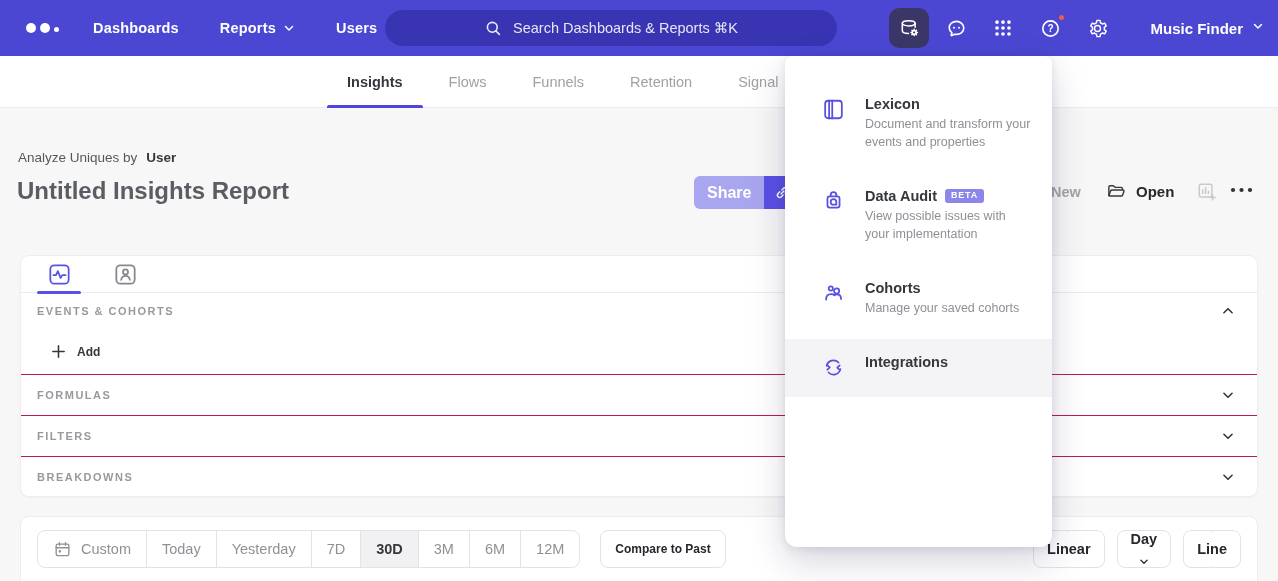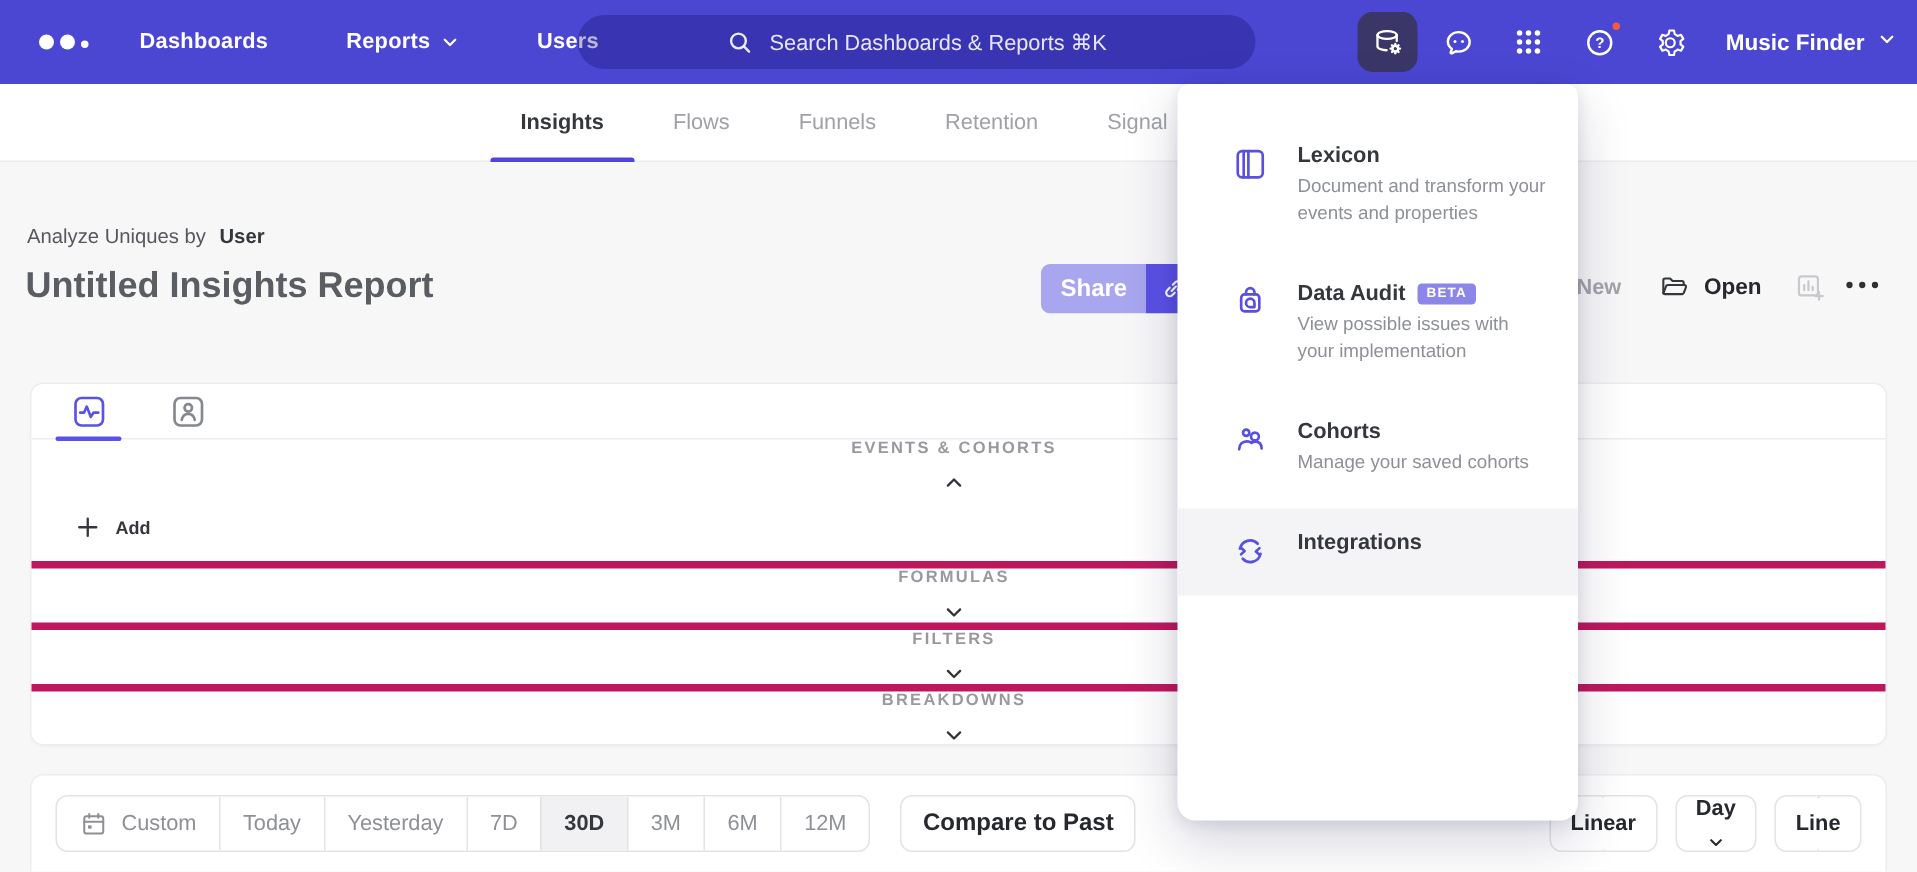--- a/index.html
+++ b/index.html
@@ -14,42 +14,42 @@
   svg { display:block; }
 
   
   .topbar {
     position:absolute; top:0; left:0; width:1278px; height:56px;
     background:#4B47D3; display:flex; align-items:center; z-index:5;
   }
   .logo { display:flex; align-items:center; gap:4px; margin-left:26px; cursor:pointer; }
   .logo .d1,.logo .d2 { width:10px; height:10px; border-radius:50%; background:#fff; }
   .logo .d3 { width:5px; height:5px; border-radius:50%; background:#fff; margin-top:3px; }
-  .top-nav { display:flex; gap:52px; margin-left:34px; }
+  .top-nav { display:flex; gap:41px; margin-left:34px; }
   .top-nav .nav-item {
     color:#fff; font-size:14.5px; font-weight:700; letter-spacing:.2px;
     display:flex; align-items:center; gap:7px; cursor:pointer;
   }
   .searchbar {
     position:absolute; left:385px; top:10px; width:452px; height:36px;
     background:rgba(12,8,92,.28); border-radius:18px;
     display:flex; align-items:center; justify-content:center; gap:10px;
     color:rgba(255,255,255,.88); font-size:14.5px; cursor:text;
   }
   .top-right { position:absolute; right:14px; top:0; height:56px; display:flex; align-items:center; gap:7px; }
   .tool-btn {
     width:40px; height:40px; border-radius:10px; display:flex; align-items:center; justify-content:center;
     color:#fff; cursor:pointer; position:relative; background:transparent; border:none;
   }
   .tool-btn.active { background:#3A3768; }
   .badge-dot {
     position:absolute; top:5px; right:4px; width:9px; height:9px; border-radius:50%;
     background:#F15B3F; border:2px solid #4B47D3;
   }
-  .project-select { display:flex; align-items:flex-start; gap:9px; color:#fff; font-size:15px; font-weight:700; margin-left:10px; cursor:pointer; }
+  .project-select { display:flex; align-items:flex-start; gap:9px; color:#fff; font-size:15px; font-weight:700; margin-left:26px; cursor:pointer; }
 
   
   .tabbar {
     position:absolute; top:56px; left:0; width:1278px; height:52px; background:#fff;
     border-bottom:1px solid #ECECEF; z-index:1;
   }
   .tabbar-inner { position:absolute; left:327px; top:0; height:52px; display:flex; gap:6px; }
   .rtab {
     padding:0 20px; display:flex; align-items:center; font-size:14.5px; color:#9FA1A6;
     position:relative; cursor:pointer; font-weight:400;
@@ -78,42 +78,42 @@
   .builder-card {
     position:absolute; left:20px; top:255px; width:1238px; height:242px;
     background:#fff; border-radius:9px; border:1px solid #EDEDF0;
     box-shadow:0 1px 2px rgba(30,30,60,.03);
   }
   .builder-tabs { height:37px; border-bottom:1px solid #EDEDF0; display:flex; align-items:center; padding-left:16px; gap:22px; }
   .btab { position:relative; height:37px; display:flex; align-items:center; justify-content:center; width:44px; cursor:pointer; }
   .btab.active::after { content:""; position:absolute; left:0; right:0; bottom:-1px; height:3px; background:#5A51E5; border-radius:2px; }
   .section-row { display:flex; align-items:center; justify-content:space-between; padding:0 22px 0 16px; }
   .section-label { font-size:11px; font-weight:700; letter-spacing:1.5px; color:#97999E; }
-  .row-events { height:36px;flex-direction:column; }
+  .row-events { height:36px; }
   .row-add { height:45px; display:flex; align-items:center; gap:10px; padding-left:29px; cursor:pointer; }
   .row-add .add-text { font-size:12px; font-weight:700; color:#34373C; }
-  .row-collapsible { height:41px; border-top:5px solid #be185d; cursor:pointer;flex-direction:column; }
+  .row-collapsible { height:41px; border-top:1px solid #be185d; cursor:pointer; }
   .chev { color:#2F3237; }
 
   
   .toolbar-card {
     position:absolute; left:20px; top:516px; width:1238px; height:80px;
     background:#fff; border-radius:9px; border:1px solid #EDEDF0;
   }
   .toolbar-inner { position:absolute; left:16px; top:13px; display:flex; align-items:center; }
   .seg-control { display:flex; border:1px solid #E3E3E6; border-radius:8px; overflow:hidden; height:38px; }
   .seg {
     display:flex; align-items:center; gap:9px; padding:0 15px; font-size:14.5px; color:#8E9095;
     border-left:1px solid #E3E3E6; cursor:pointer; white-space:nowrap;
   }
   .seg:first-child { border-left:none; }
   .seg.active { background:#F1F1F3; color:#34373C; font-weight:700; }
   .compare-btn {
     margin-left:20px; height:38px; border:1px solid #E3E3E6; border-radius:8px; background:#fff;
-    padding:0 14px; font-size:16px; font-weight:700; color:#26282D; display:flex; align-items:center; cursor:pointer;
+    padding:0 14px; font-size:12px; font-weight:700; color:#26282D; display:flex; align-items:center; cursor:pointer;
     font-family:"Liberation Sans", sans-serif;
   }
   .toolbar-right { position:absolute; right:16px; top:13px; display:flex; gap:12px; }
   .tb-btn {
     height:38px; border:1px solid #E3E3E6; border-radius:8px; background:#fff;
     padding:0 13px; font-size:14.5px; font-weight:700; color:#26282D;
     display:flex; align-items:center; gap:9px; cursor:pointer;
     font-family:"Liberation Sans", sans-serif;
     flex-direction:column;
   }

